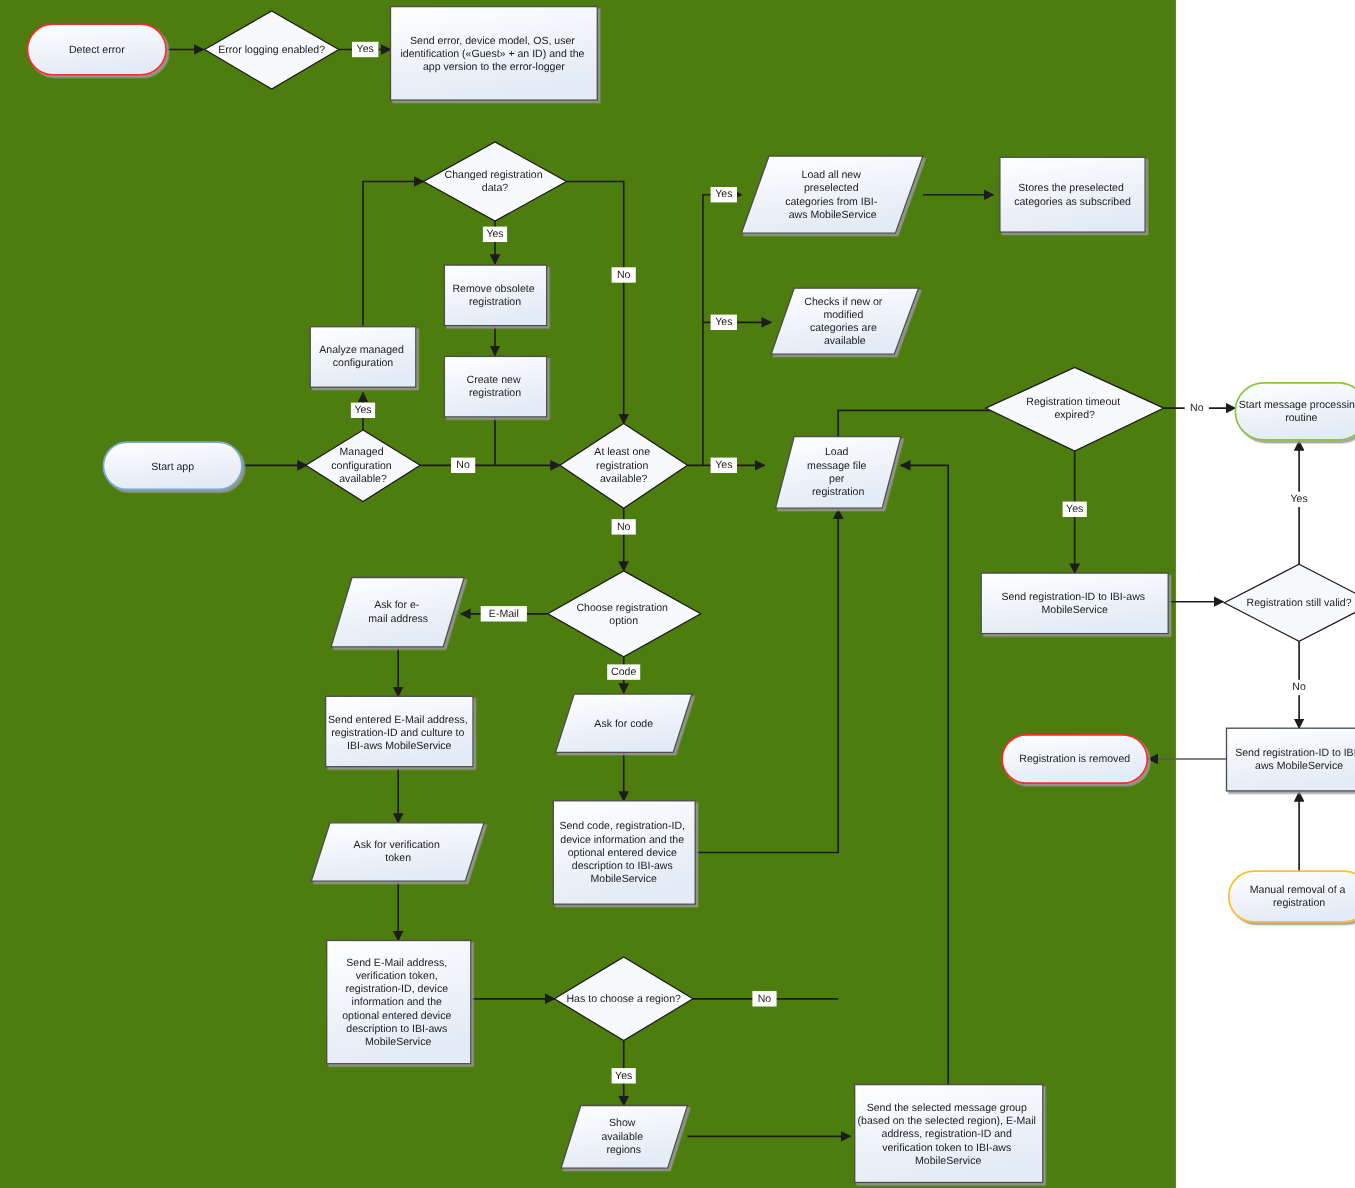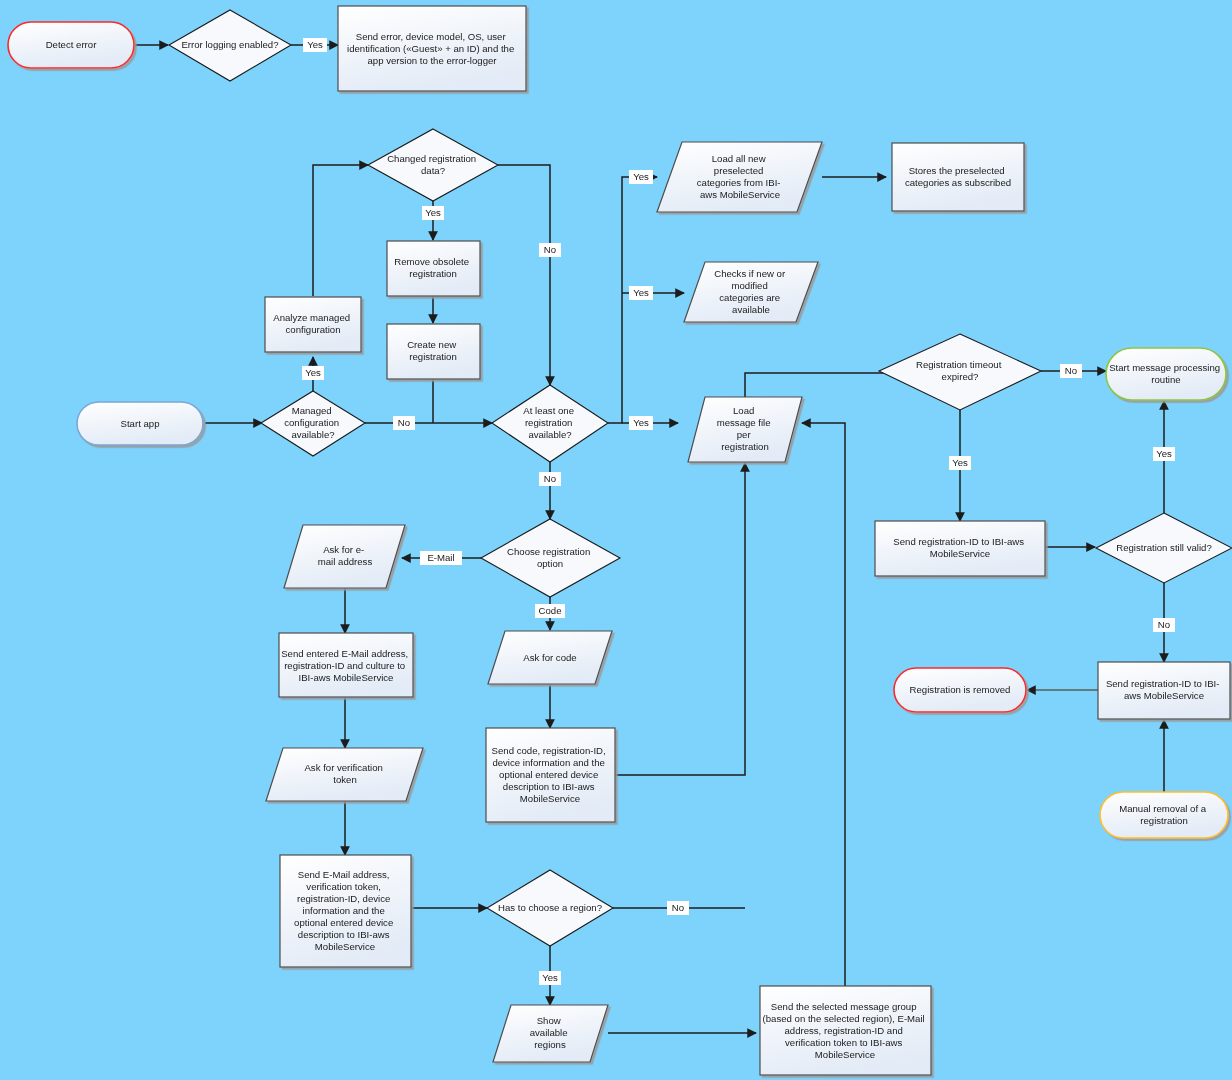--- a/index.html
+++ b/index.html
@@ -1,24 +1,25 @@
 <!DOCTYPE html>
 <html><head>
 <meta charset="utf-8">
 <style>
   html, body {
     margin: 0; padding: 0;
     background: #ffffff;
   }
   #stage {
     position: relative;
-    width: 1232px;
+    width: 1052px;
     height: 1080px;
-    background: #7dd3fc;
+    background: #4d7c0f;
     font-family: "Liberation Sans", sans-serif;
+    padding-left: 17px;
   }
   svg#flow { display: block; width: 1232px; height: 1080px; }
 
   .shape-fill { fill: url(#boxgrad); }
   .shape-stroke { stroke: #4d4d4d; stroke-width: 1.2; }
   .thin-stroke { stroke: #1a1a1a; stroke-width: 1.1; fill: #f7f9fc; }
   .term-red { fill: url(#boxgrad); stroke: #fb2a2a; stroke-width: 1.6; }
   .term-green { fill: url(#boxgrad); stroke: #8ec63f; stroke-width: 1.6; }
   .term-orange { fill: url(#boxgrad); stroke: #ffbf26; stroke-width: 1.6; }
   .term-blue { fill: url(#boxgrad); stroke: #7aa7d4; stroke-width: 1.6; }

